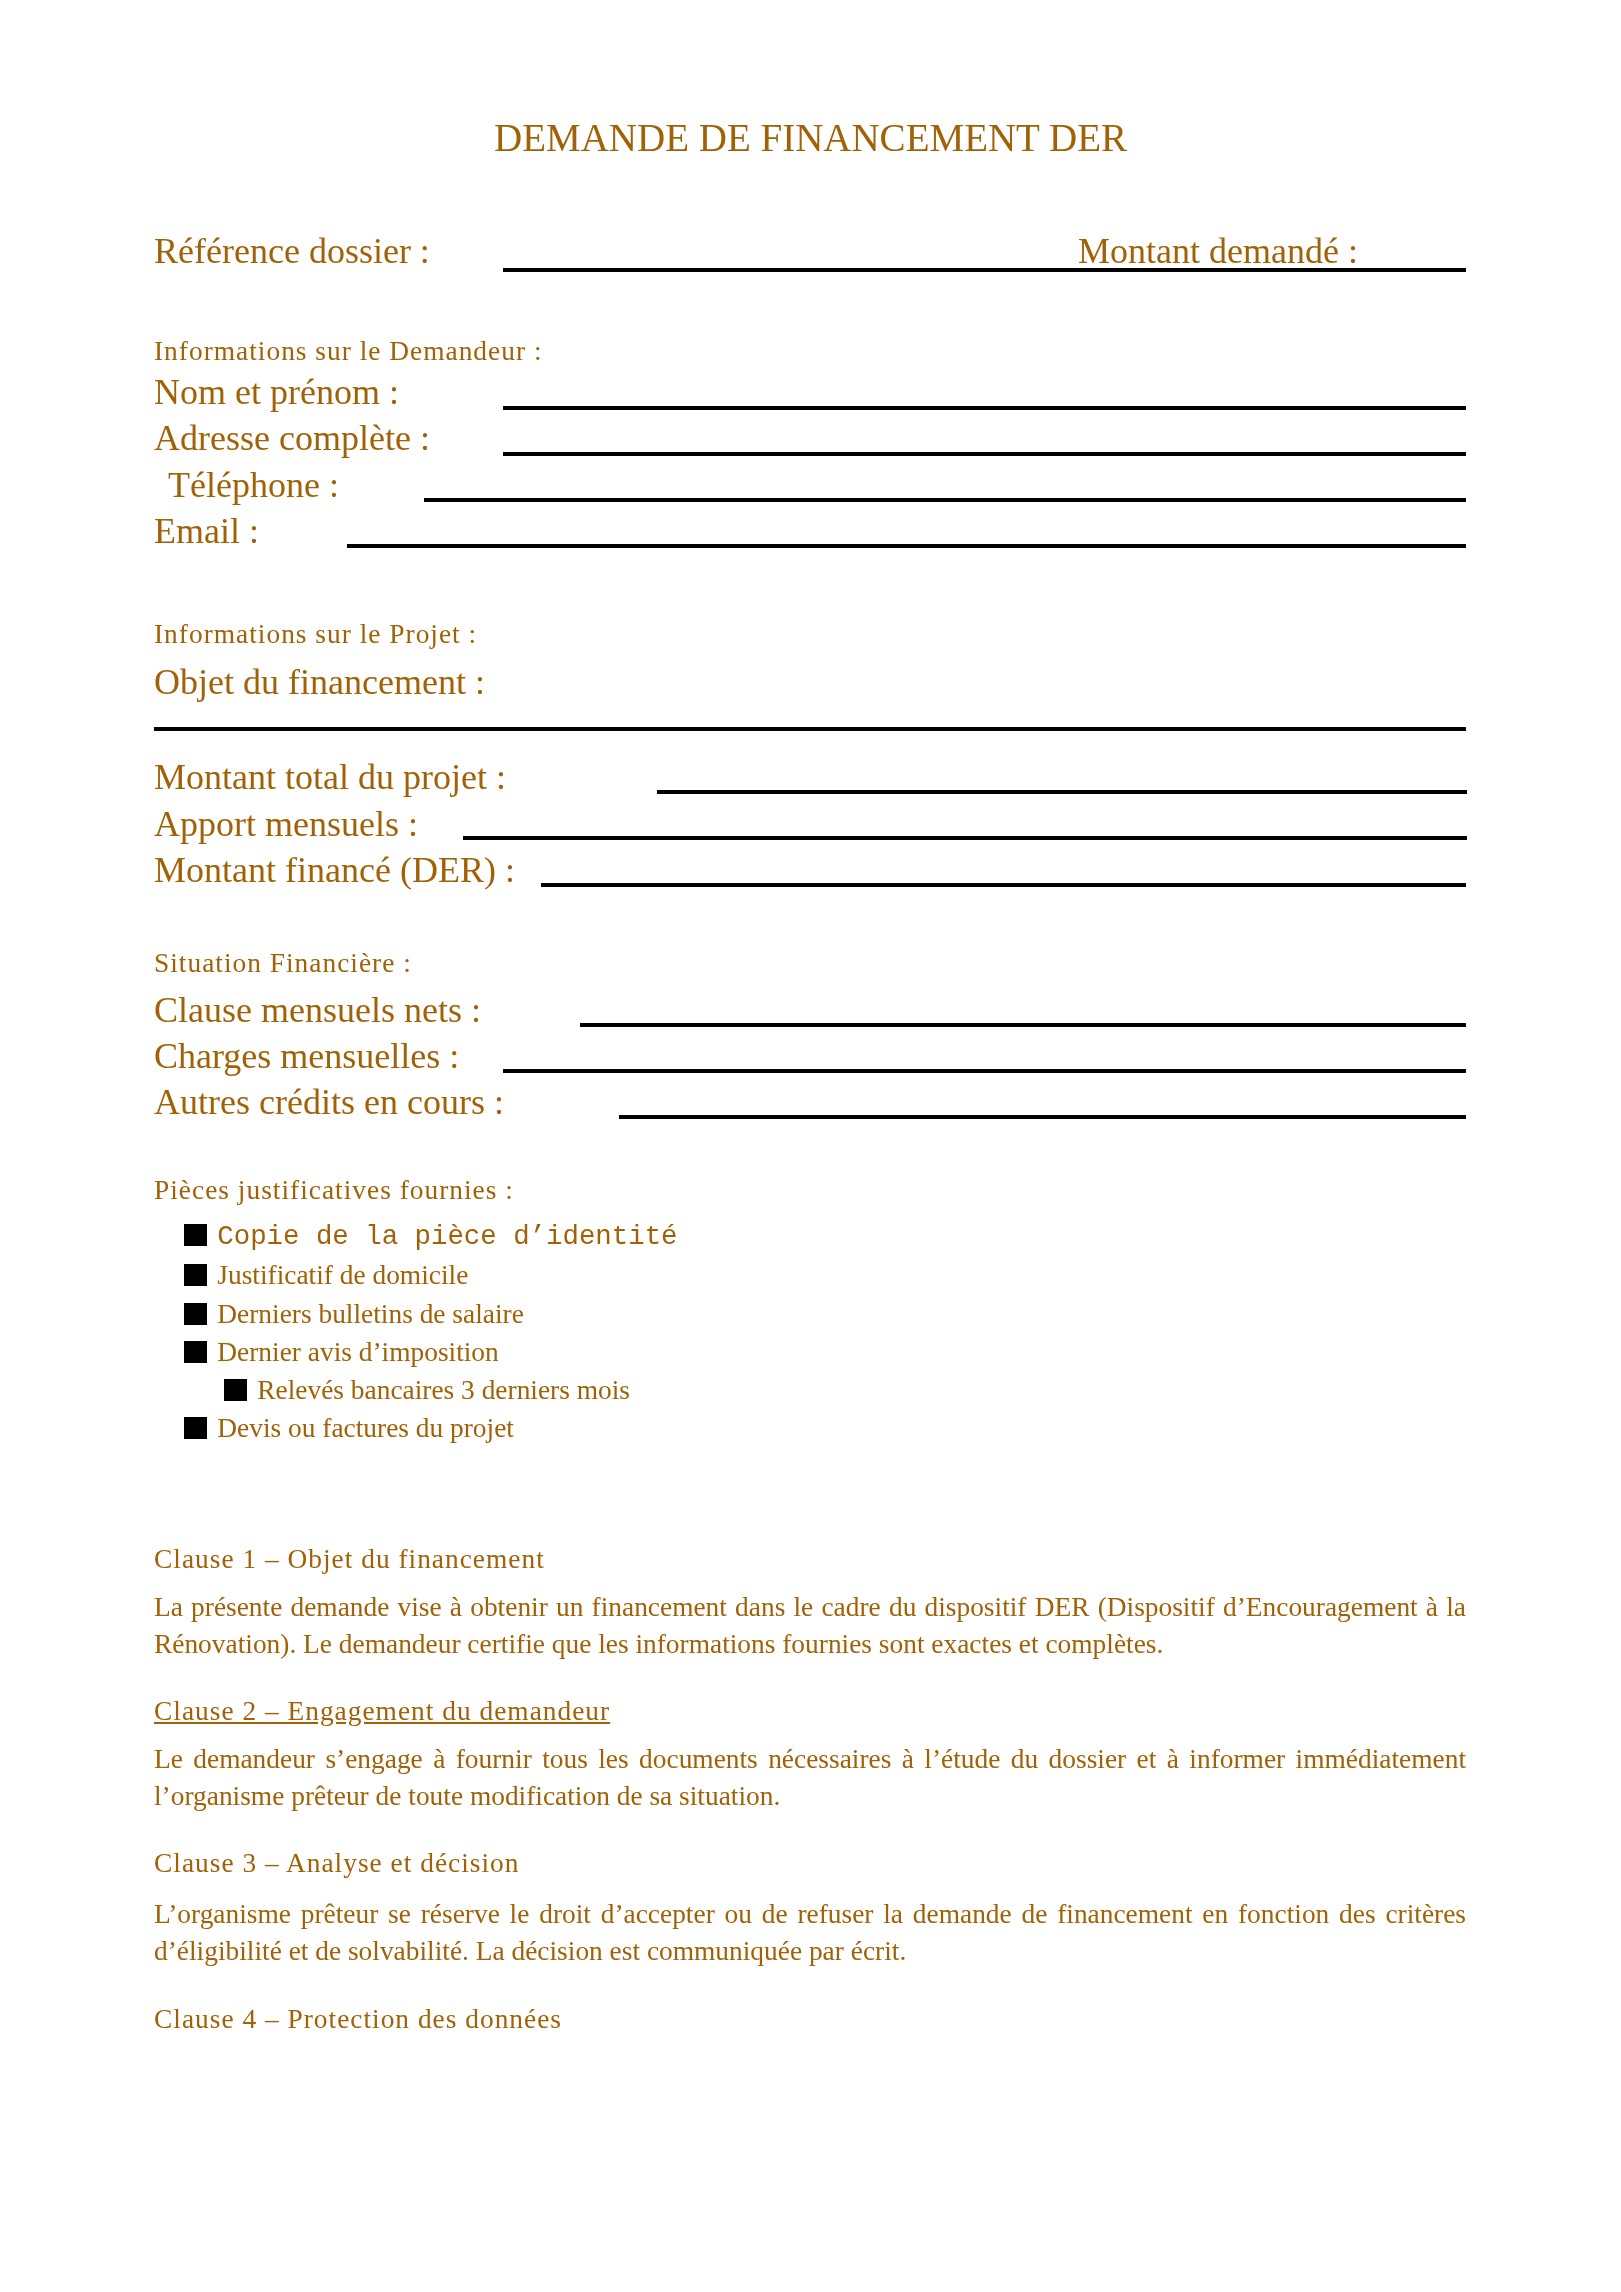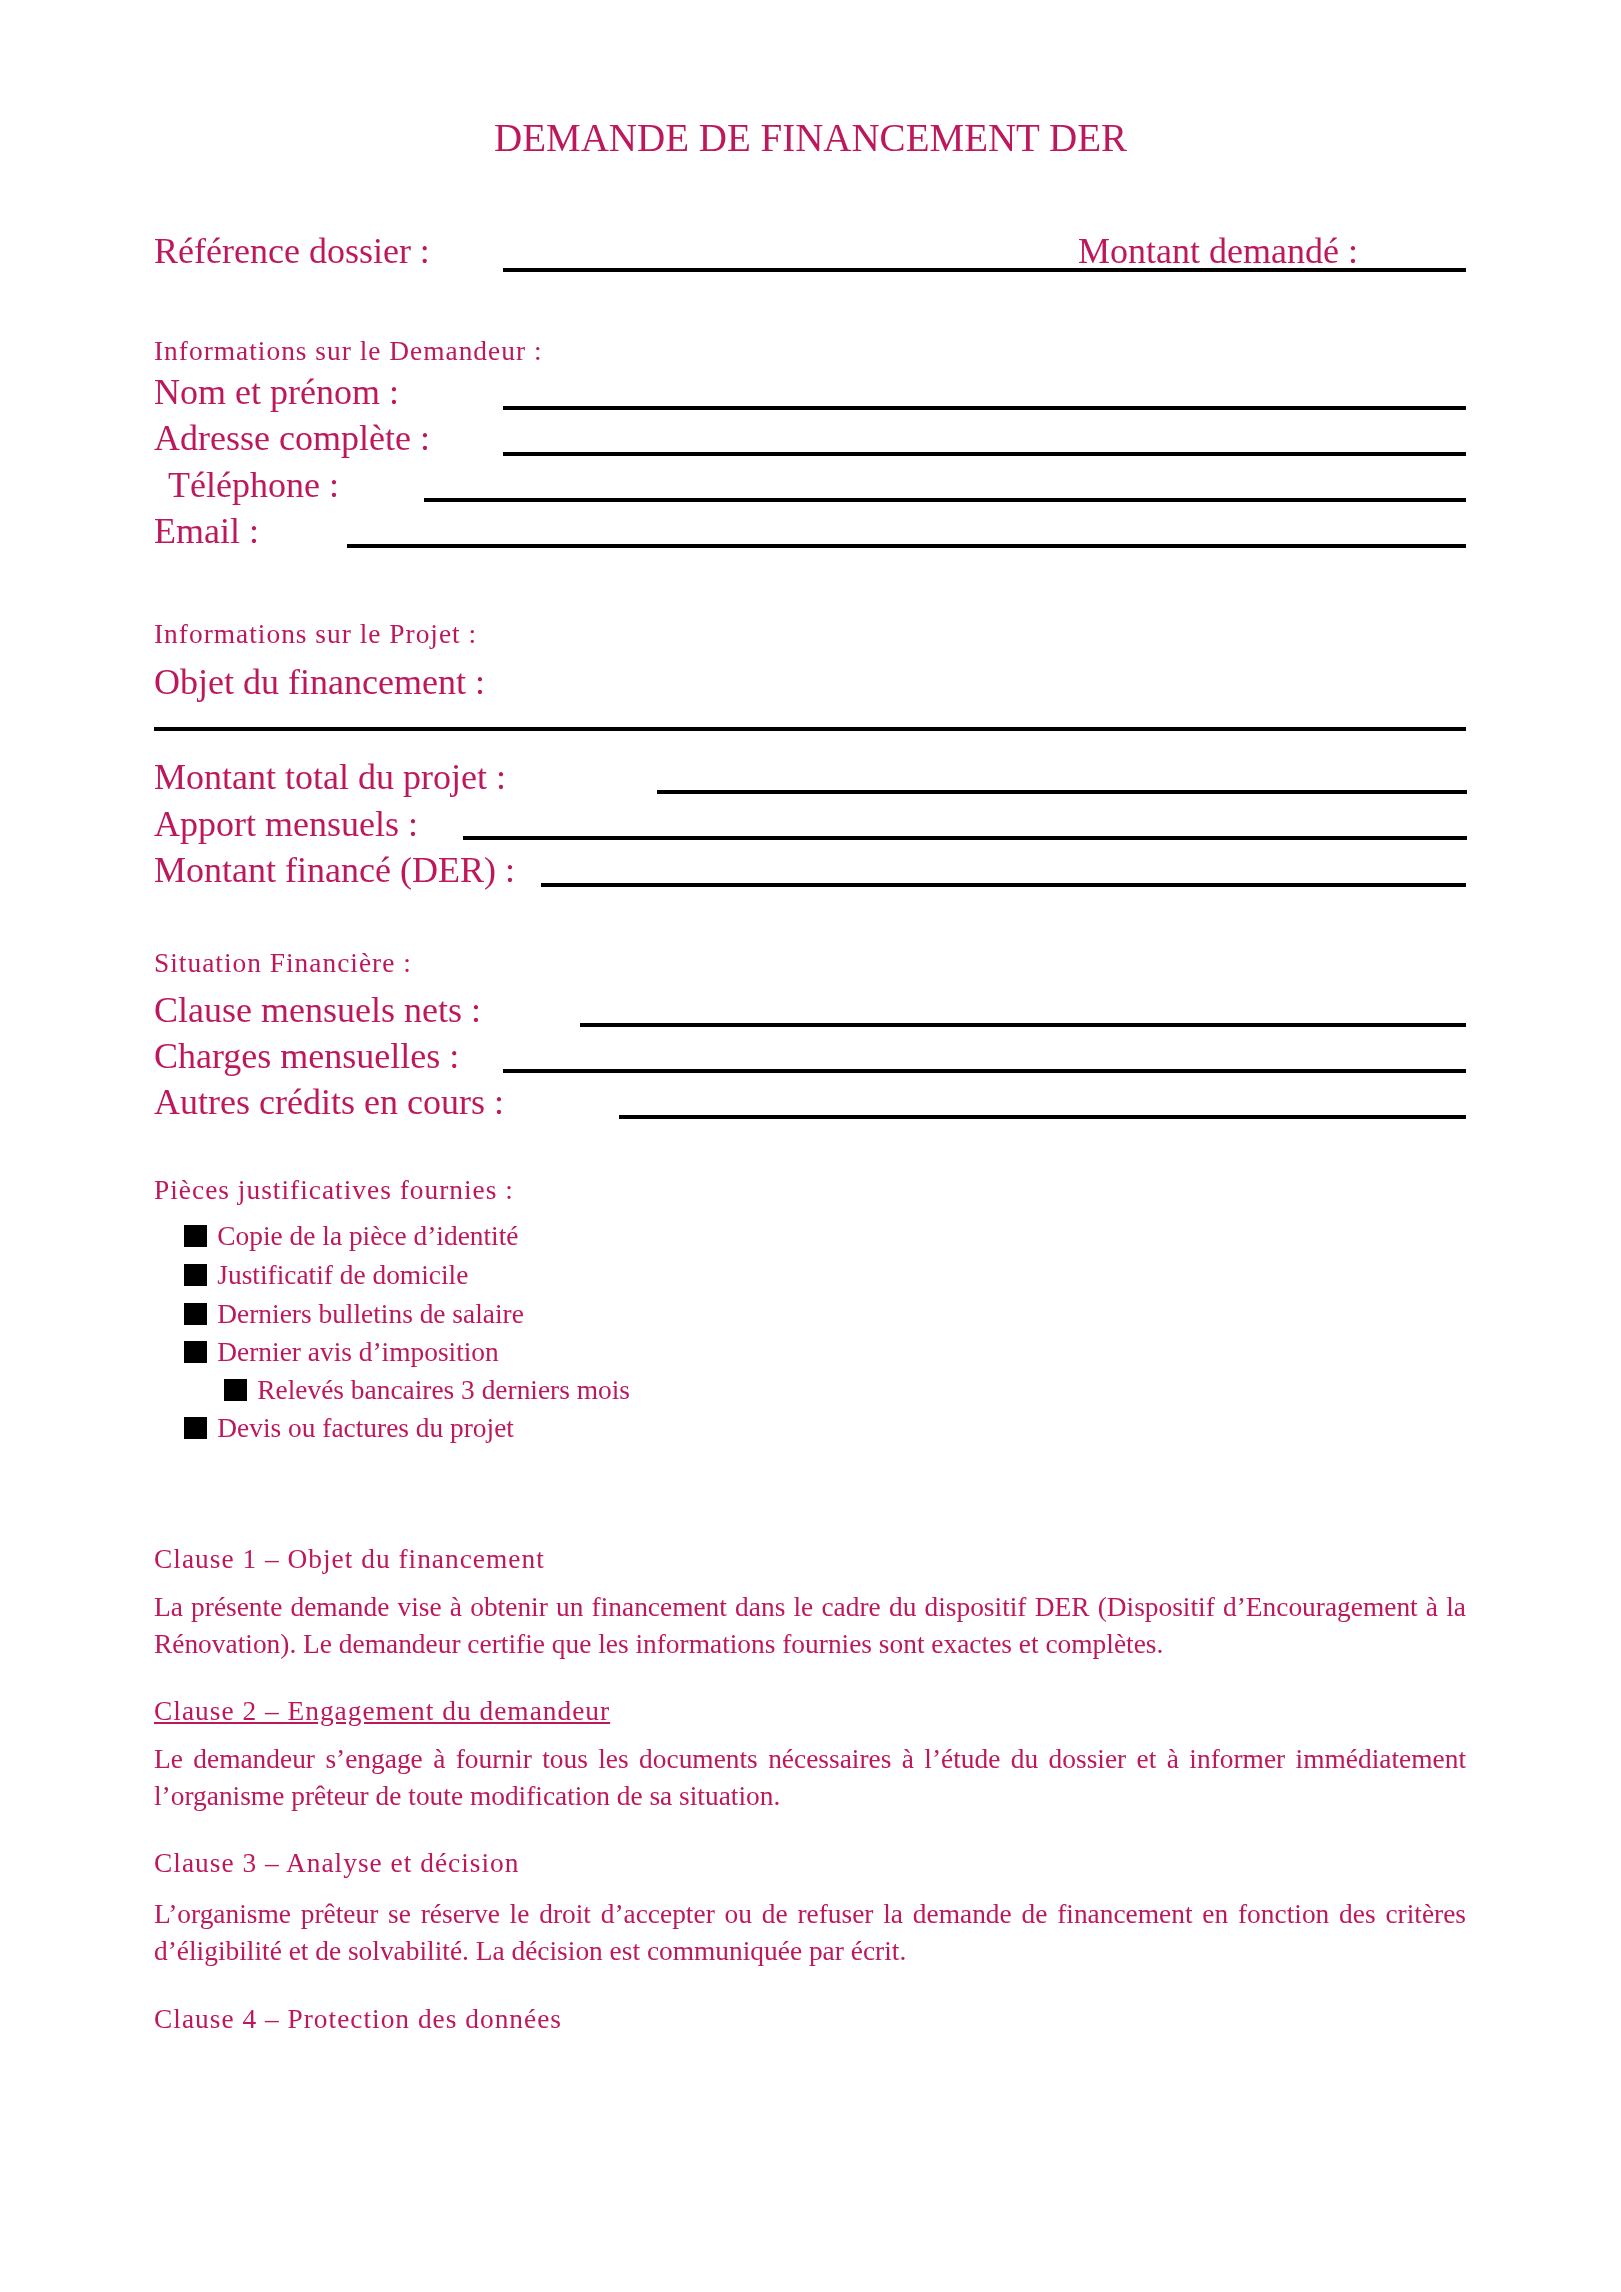--- a/index.html
+++ b/index.html
@@ -3,21 +3,21 @@
 <meta charset="utf-8">
 <style>
   html, body { margin: 0; padding: 0; background: #888; }
   .page {
     position: relative;
     width: 1621px;
     height: 2293px;
     margin: 0 auto;
     background: #ffffff;
     font-family: "Liberation Serif", serif;
-    color: #be185d;
+    color: #a16207;
     overflow: hidden;
   }
   .title {
     position: absolute;
     top: 115px;
     left: 0;
     width: 1621px;
     text-align: center;
     font-size: 39px;
     line-height: 45px;
@@ -110,21 +110,21 @@
   <div class="wline" style="left:580px; top:1023px; width:886px;"></div>
 
   <div class="lbl" style="left:154px; top:1040px;">Charges mensuelles :</div>
   <div class="wline" style="left:503px; top:1069px; width:963px;"></div>
 
   <div class="lbl" style="left:154px; top:1086px;">Autres crédits en cours :</div>
   <div class="wline" style="left:619px; top:1115px; width:847px;"></div>
 
   <div class="heading" style="left:154px; top:1174px;">Pièces justificatives fournies :</div>
 
-  <div class="check-item" style="top:1220px;">
+  <div class="check-item" style="top:1220px;font-family:Liberation Mono, monospace;">
     <span class="sq"></span><span>Copie de la pièce d’identité</span>
   </div>
   <div class="check-item" style="top:1259px;">
     <span class="sq"></span><span>Justificatif de domicile</span>
   </div>
   <div class="check-item" style="top:1298px;">
     <span class="sq"></span><span>Derniers bulletins de salaire</span>
   </div>
   <div class="check-item" style="top:1336px;">
     <span class="sq"></span><span>Dernier avis d’imposition</span>

